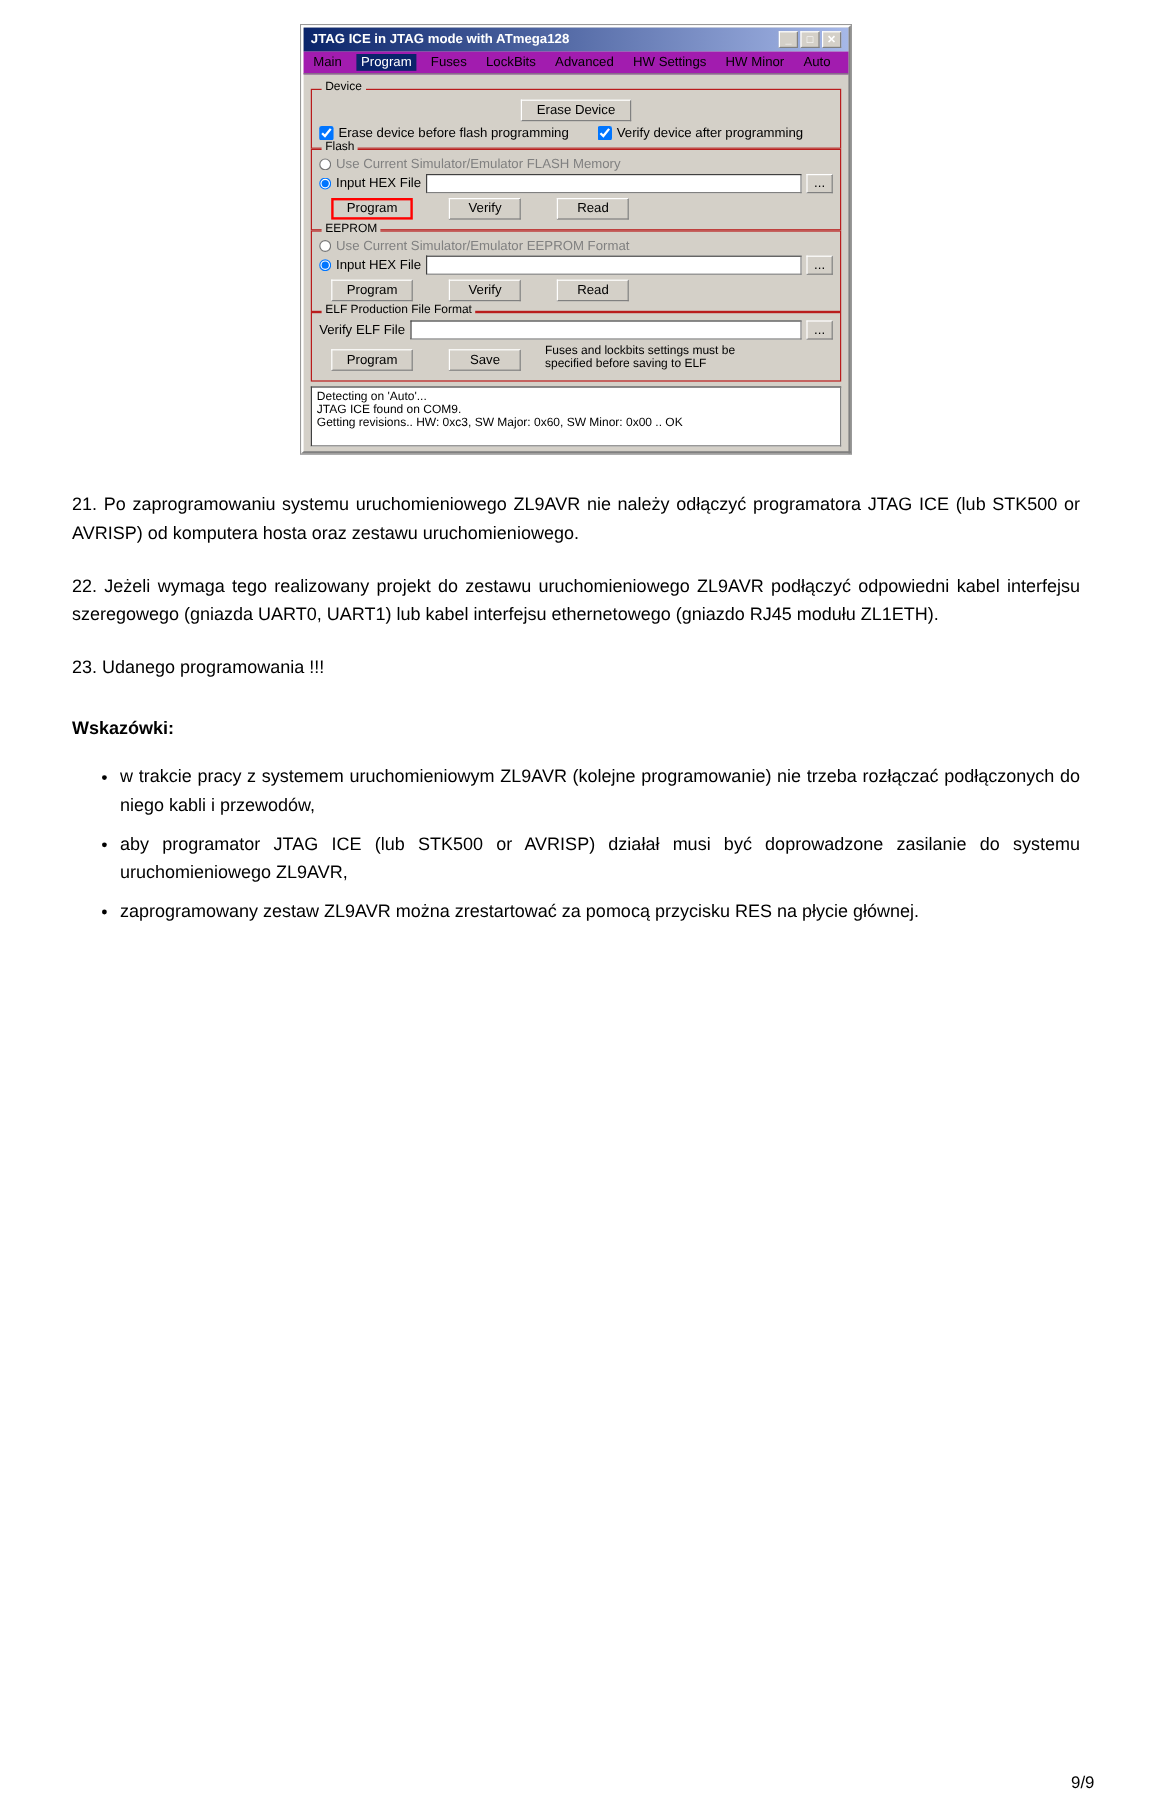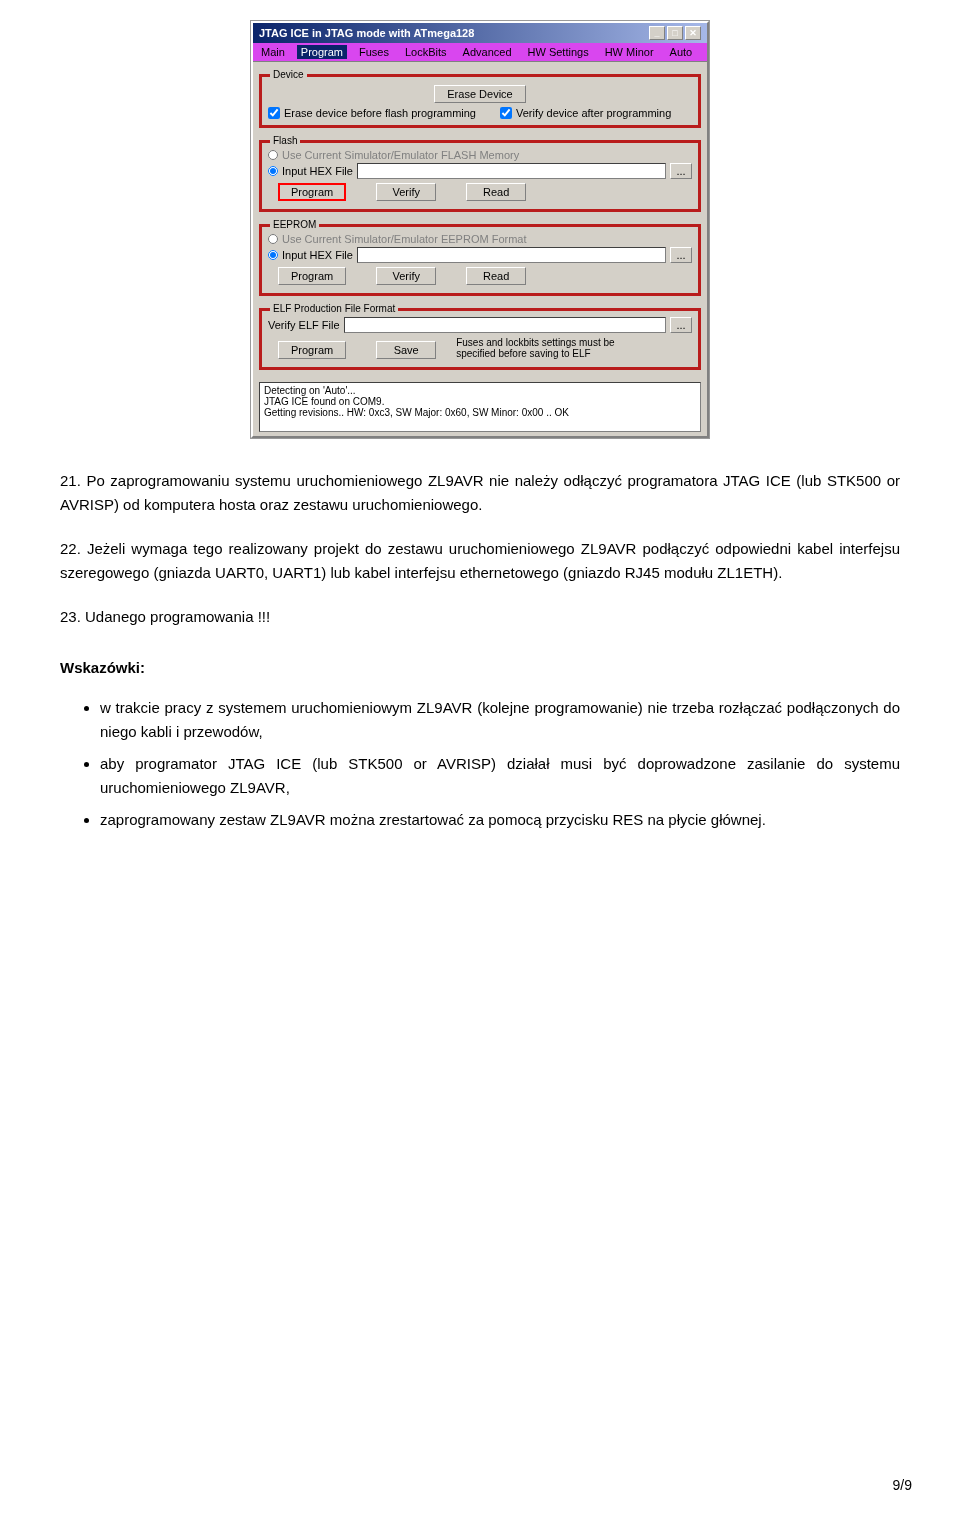--- a/index.html
+++ b/index.html
@@ -67,21 +67,21 @@
       border-right-color: #808080;
       border-bottom-color: #808080;
       font-size: 9px;
       display: flex;
       align-items: center;
       justify-content: center;
       cursor: pointer;
     }
 
     .jtag-menu {
-      background: #d946ef;
+      background: #a21caf;
       padding: 2px 4px;
       display: flex;
       gap: 8px;
       border-bottom: 1px solid #808080;
       align-items: center;
     }
 
     .jtag-menu-item {
       font-size: 11px;
       padding: 1px 4px;
@@ -91,23 +91,23 @@
     .jtag-menu-item.active {
       background: #0a246a;
       color: white;
     }
 
     .jtag-content {
       padding: 4px 6px;
     }
 
     .jtag-group {
-      border: 3px solid #b91c1c;
-      background: #d4d0c8;
-      margin-bottom: 12px;
+      border: 1px solid #b91c1c;
+      background: #d4d0c8;
+      margin-bottom: 0;
       padding: 4px 6px;
       position: relative;
     }
 
     .jtag-group-label {
       position: absolute;
       top: -8px;
       left: 8px;
       background: #d4d0c8;
       padding: 0 3px;

